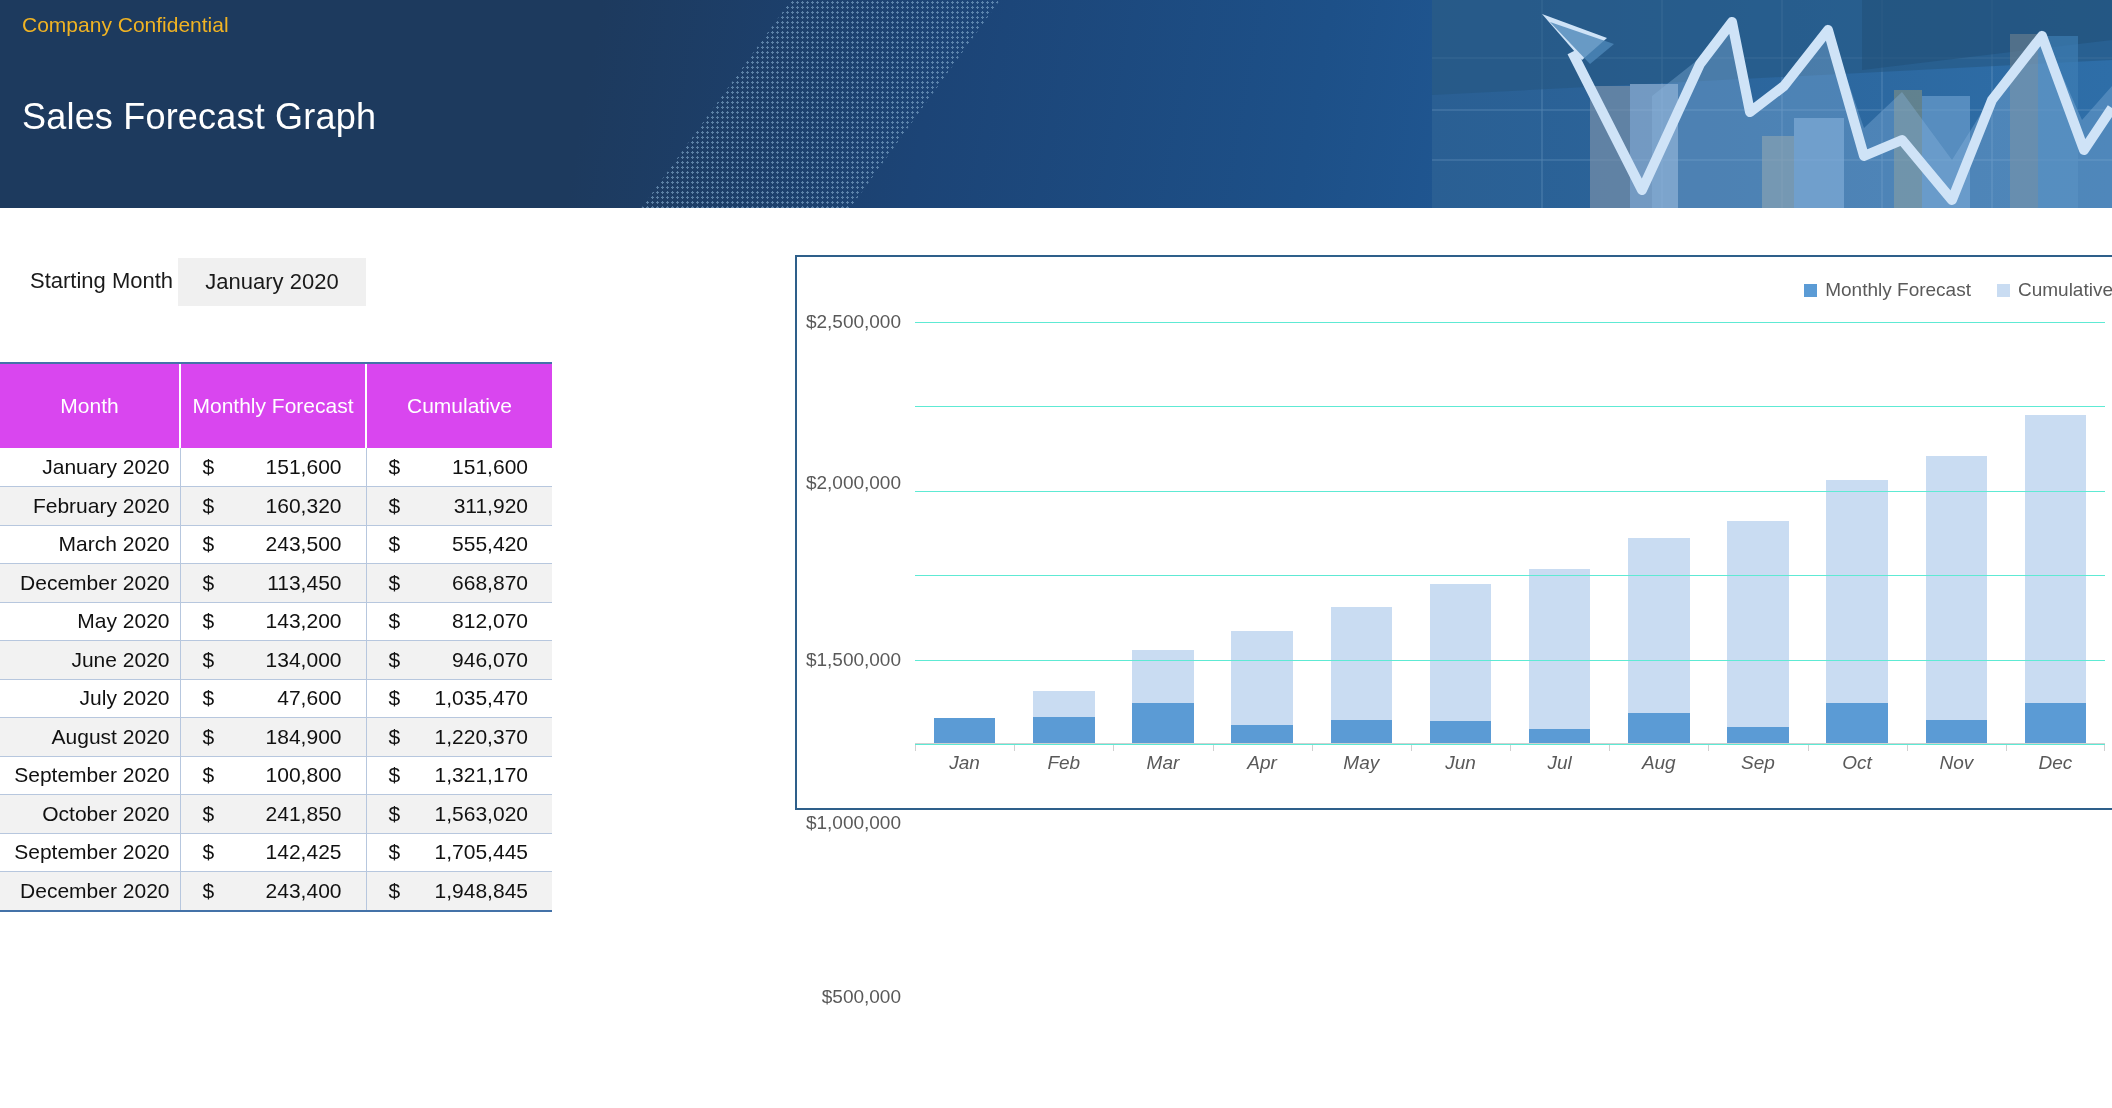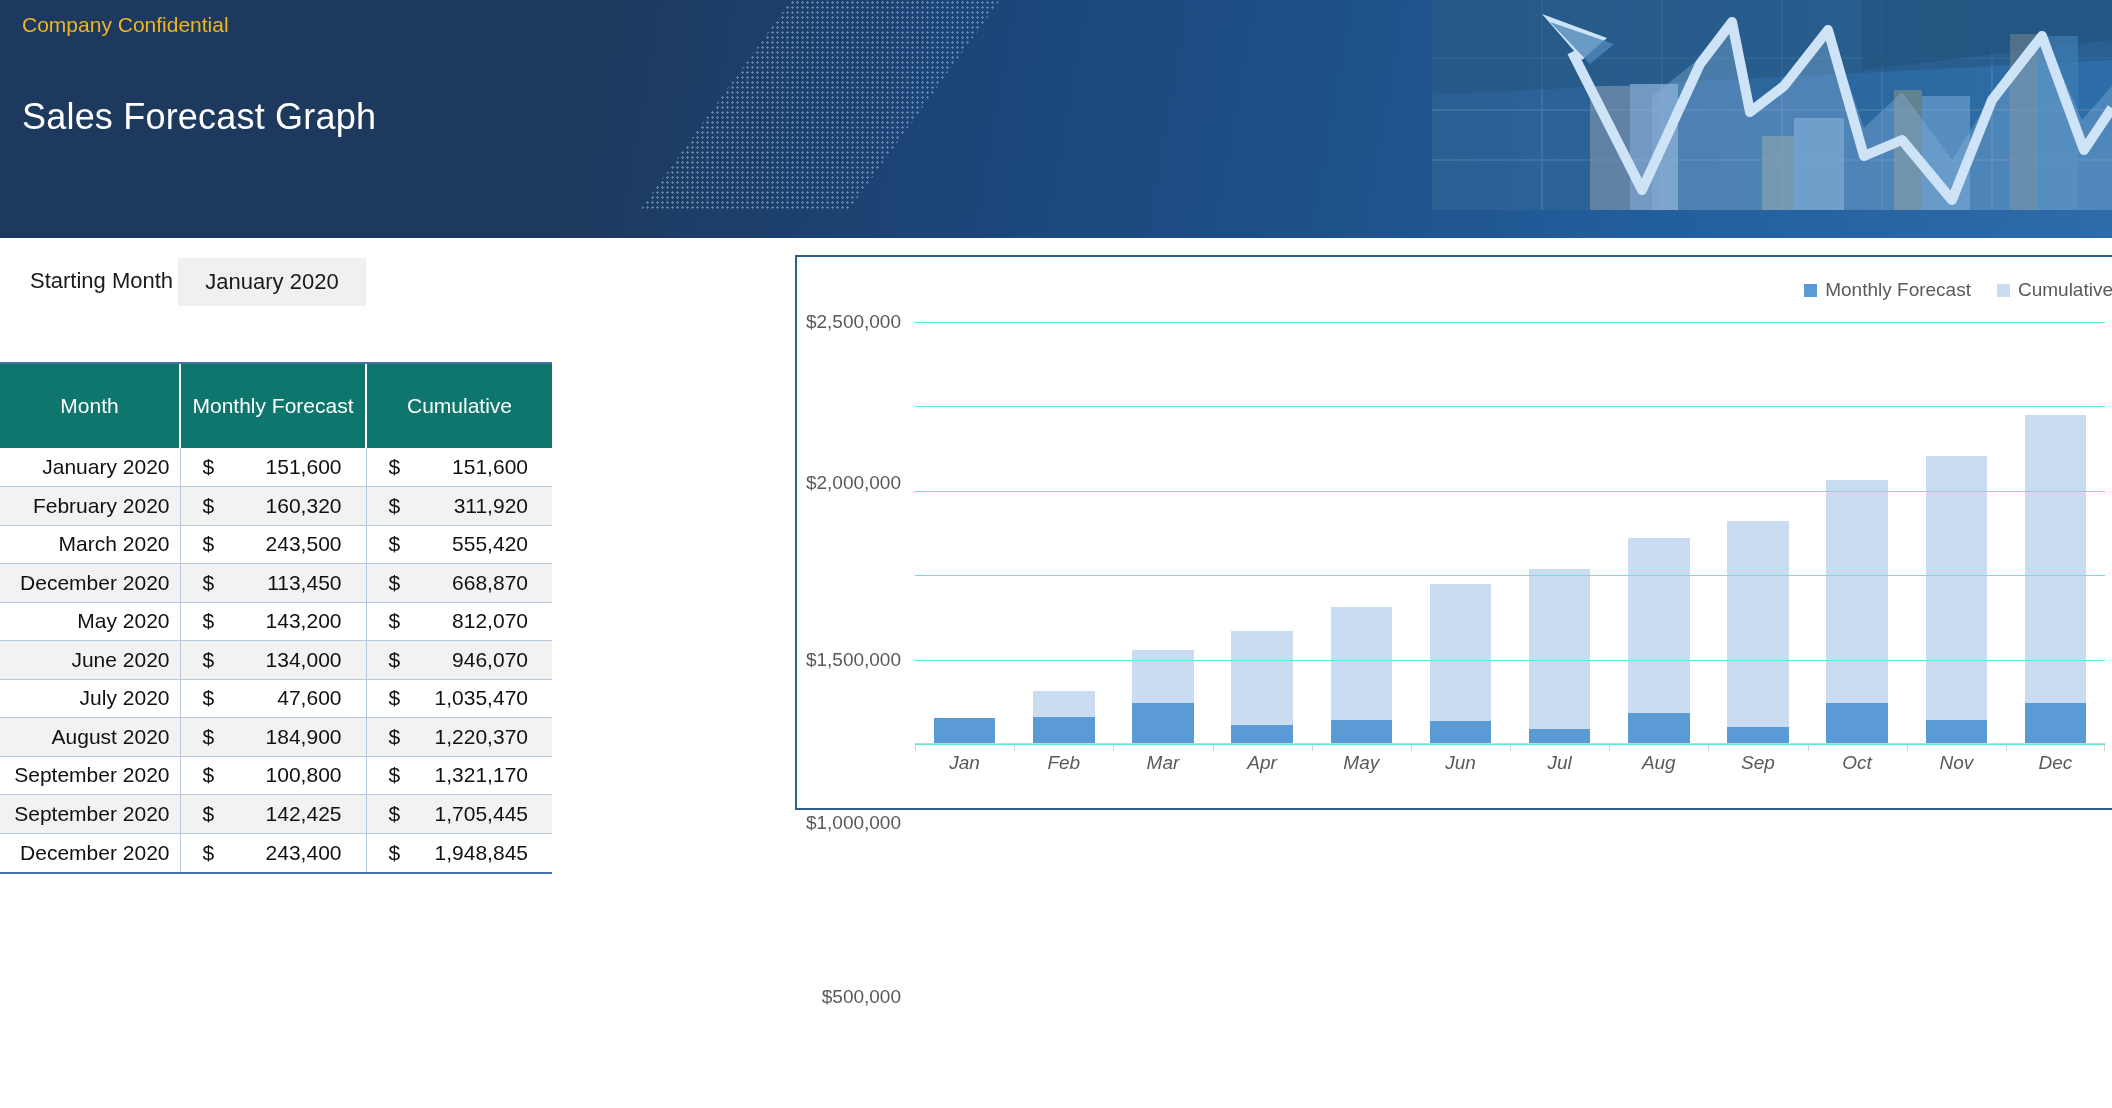--- a/index.html
+++ b/index.html
@@ -6,21 +6,21 @@
   html, body {
     width: 2112px; height: 1108px;
     background: #ffffff;
     font-family: "Liberation Sans", sans-serif;
     overflow: hidden;
   }
 
   
   .header {
     position: absolute; left: 0; top: 0;
-    width: 2112px; height: 238px;
+    width: 2112px; height: 208px;
     background: #1e3f66;
     overflow: hidden;
   }
   .header-grad {
     position: absolute; inset: 0;
     background: linear-gradient(100deg,
       #1d3a5e 0%, #1d3a5e 28%, #1c4476 44%,
       #1d5088 62%, #235e9c 78%, #2f6ba8 100%);
   }
   .header-dots {
@@ -67,21 +67,21 @@
     width: 552px;
     border: 2px solid #4472a8;
     border-left: none;
   }
   table.fc { width: 100%; border-collapse: collapse; table-layout: fixed; }
   table.fc col.c-month { width: 180px; }
   table.fc col.c-fc    { width: 186px; }
   table.fc col.c-cum   { width: 186px; }
 
   table.fc thead th {
-    background: #0f766e;
+    background: #d946ef;
     color: #ffffff;
     font-weight: normal;
     font-size: 21px;
     height: 84px;
     vertical-align: middle;
     text-align: center;
     border-right: 2px solid #ffffff;
   }
   table.fc thead th:last-child { border-right: none; }
 
@@ -372,20 +372,35 @@
             </div>
           </td>
           <td class="money">
             <div class="m-inner">
               <span>$</span>
               <span>1,321,170</span>
             </div>
           </td>
         </tr>
         <tr>
+          <td class="month">October 2020</td>
+          <td class="money">
+            <div class="m-inner">
+              <span>$</span>
+              <span>241,850</span>
+            </div>
+          </td>
+          <td class="money">
+            <div class="m-inner">
+              <span>$</span>
+              <span>1,563,020</span>
+            </div>
+          </td>
+        </tr>
+        <tr>
           <td class="month">September 2020</td>
           <td class="money">
             <div class="m-inner">
               <span>$</span>
               <span>142,425</span>
             </div>
           </td>
           <td class="money">
             <div class="m-inner">
               <span>$</span>

